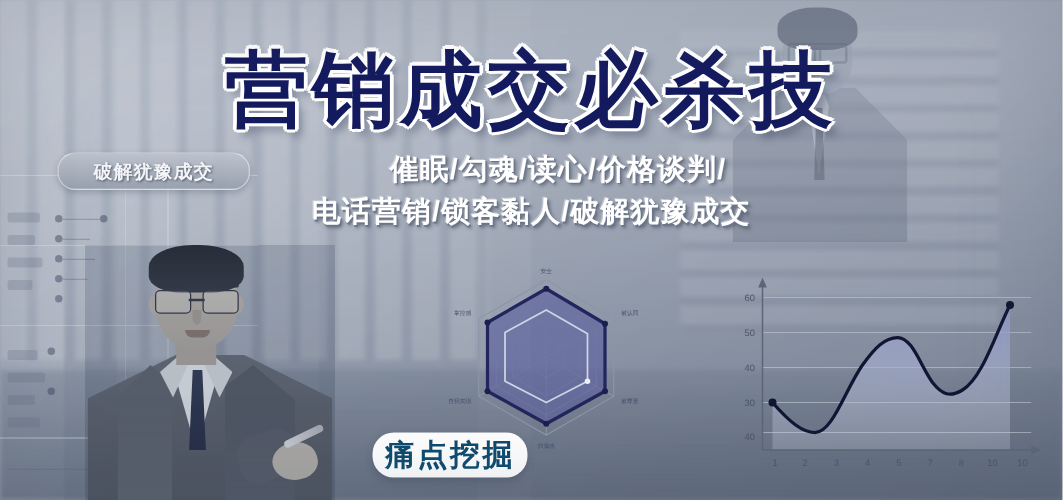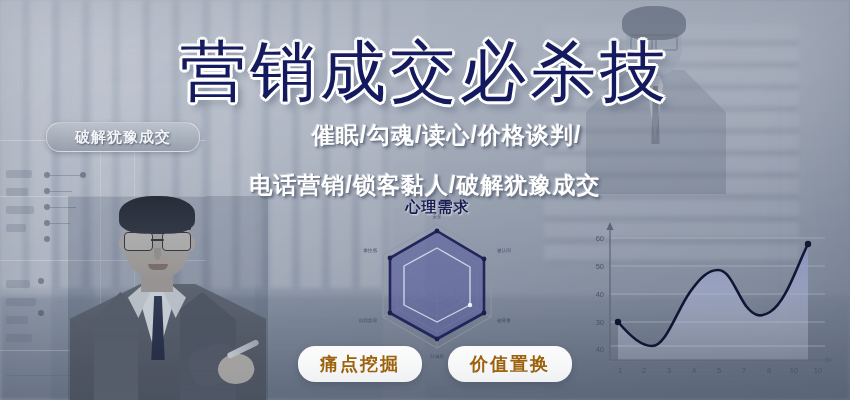--- a/index.html
+++ b/index.html
@@ -112,34 +112,34 @@
     background:#c4beb7;transform:rotate(-14deg);}
   .pr-pen{position:absolute;left:158px;top:150px;width:34px;height:6px;border-radius:3px;
     background:linear-gradient(to right,#e6e8ea,#b9bcc1);transform:rotate(-26deg);}
   .pr-sleeve{position:absolute;left:122px;top:150px;width:48px;height:38px;background:#5f6572;
     border-radius:14px;transform:rotate(-18deg);}
   .presenter-tint{position:absolute;inset:0;background:rgba(108,122,148,.26);mix-blend-mode:multiply;}
 
   
   .headline{
     position:absolute;left:0;right:0;top:38px;text-align:center;
-    font-size:66px;line-height:1;font-weight:400;letter-spacing:4px;
+    font-size:66px;line-height:1;font-weight:700;letter-spacing:4px;
     color:#141a5e;
     text-shadow:
       -2px -2px 0 #fff, 2px -2px 0 #fff, -2px 2px 0 #fff, 2px 2px 0 #fff,
       -3px 0 0 #fff, 3px 0 0 #fff, 0 -3px 0 #fff, 0 3px 0 #fff,
       5px 6px 7px rgba(30,40,70,.38);
   }
   .sub{
     position:absolute;left:0;right:0;text-align:center;
     font-size:23px;font-weight:700;letter-spacing:1px;color:#ffffff;
     text-shadow:1px 1px 0 #6d7687, 2px 2px 3px rgba(40,50,75,.55), -1px -1px 0 rgba(255,255,255,.35);
   }
   .sub1{top:120px;margin-left:43px;}
-  .sub2{top:170px;}
+  .sub2{top:154px;}
 
   
   .badge{
     position:absolute;left:46px;top:122px;width:152px;height:28px;border-radius:14px;
     background:linear-gradient(to bottom,rgba(188,195,205,.92),rgba(150,158,172,.92));
     border:1px solid rgba(255,255,255,.45);
     display:flex;align-items:center;justify-content:center;
     font-size:15px;font-weight:700;color:#f2f4f7;letter-spacing:1px;
     text-shadow:1px 1px 2px rgba(40,48,66,.65);
     box-shadow:0 2px 5px rgba(50,60,80,.28);
@@ -163,21 +163,21 @@
     text-shadow:1px 1px 2px rgba(255,255,255,.7), 2px 2px 4px rgba(40,50,75,.30);
   }
   .line-svg{position:absolute;left:0;top:22px;}
   .tick-txt{font-size:7.5px;fill:#4a5567;font-family:"Liberation Sans",sans-serif;}
 
   
   .pill{
     position:absolute;height:34px;border-radius:17px;
     background:#ffffff;border:1px solid rgba(255,255,255,.9);
     display:flex;align-items:center;justify-content:center;
-    font-size:18px;font-weight:700;color:#a16207;letter-spacing:2px;
+    font-size:24px;font-weight:700;color:#0c4a6e;letter-spacing:2px;
     box-shadow:0 3px 7px rgba(45,55,80,.30);
   }
   .pill-1{left:298px;top:346px;width:122px;}
   .pill-2{left:448px;top:346px;width:122px;}
 
   .vignette{position:absolute;inset:0;pointer-events:none;
     box-shadow:inset 0 0 80px rgba(90,100,120,.28);}
 </style>
 </head>
 <body>
@@ -255,21 +255,20 @@
     <div class="presenter-tint"></div>
   </div>
 
   <div class="headline">营销成交必杀技</div>
   <div class="sub sub1">催眠/勾魂/读心/价格谈判/</div>
   <div class="sub sub2">电话营销/锁客黏人/破解犹豫成交</div>
 
   <div class="badge">破解犹豫成交</div>
 
   <div class="radar-wrap">
-    <div class="radar-title">心理需求</div>
     <svg class="radar-svg" width="215" height="150" viewBox="0 0 215 150">
       <g transform="translate(107,72)">
         <polygon points="0,-62 54,-31 54,31 0,62 -54,31 -54,-31" fill="none" stroke="#8d96a8" stroke-width="0.9"></polygon>
         <polygon points="0,-46 40,-23 40,23 0,46 -40,23 -40,-23" fill="none" stroke="#9aa2b3" stroke-width="0.6"></polygon>
         <polygon points="0,-31 27,-15 27,15 0,31 -27,15 -27,-15" fill="none" stroke="#9aa2b3" stroke-width="0.5"></polygon>
         <polygon points="0,-16 14,-8 14,8 0,16 -14,8 -14,-8" fill="none" stroke="#9aa2b3" stroke-width="0.5"></polygon>
         <line x1="0" y1="0" x2="0" y2="-62" stroke="#98a0b2" stroke-width="0.6"></line>
         <line x1="0" y1="0" x2="54" y2="-31" stroke="#98a0b2" stroke-width="0.6"></line>
         <line x1="0" y1="0" x2="54" y2="31" stroke="#98a0b2" stroke-width="0.6"></line>
         <line x1="0" y1="0" x2="0" y2="62" stroke="#98a0b2" stroke-width="0.6"></line>
@@ -337,16 +336,15 @@
       <text class="tick-txt" x="114" y="153" text-anchor="middle">4</text>
       <text class="tick-txt" x="139" y="153" text-anchor="middle">5</text>
       <text class="tick-txt" x="164" y="153" text-anchor="middle">7</text>
       <text class="tick-txt" x="189" y="153" text-anchor="middle">8</text>
       <text class="tick-txt" x="214" y="153" text-anchor="middle">10</text>
       <text class="tick-txt" x="238" y="153" text-anchor="middle">10</text>
     </svg>
   </div>
 
   <div class="pill pill-1">痛点挖掘</div>
-  <div class="pill pill-2">价值置换</div>
 
   <div class="vignette"></div>
 </div>
 
 </body></html>

